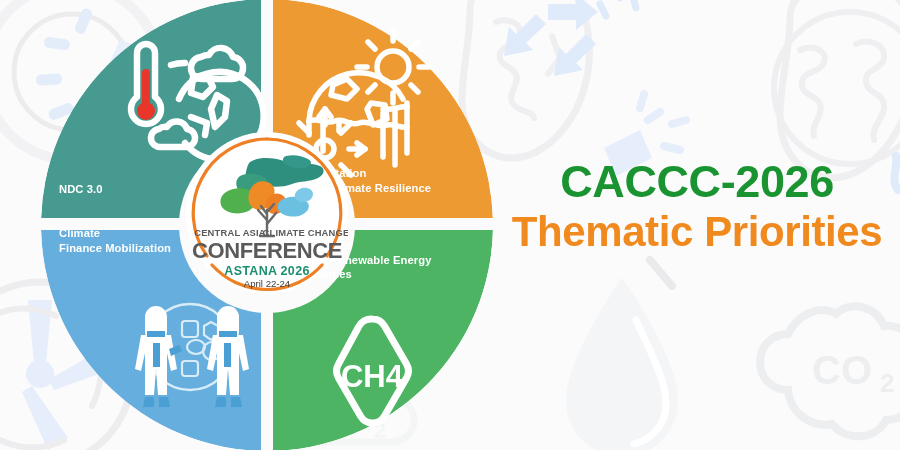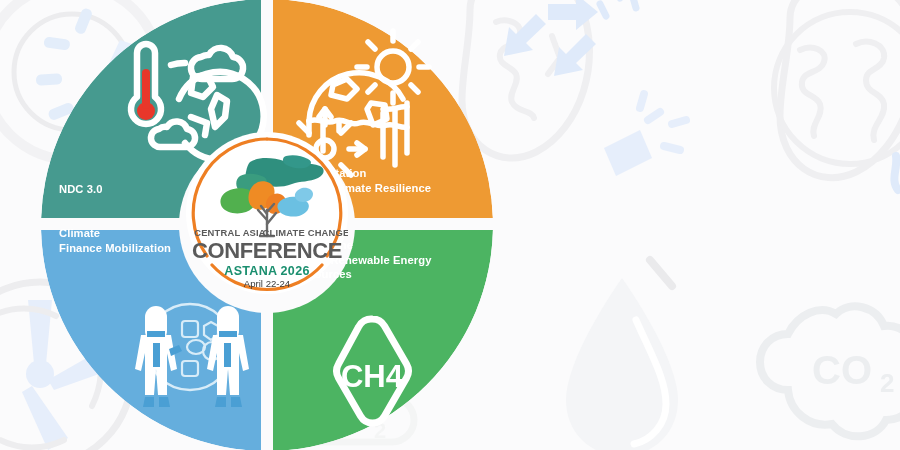--- a/index.html
+++ b/index.html
@@ -343,14 +343,18 @@
       <text x="120" y="104" text-anchor="middle" font-family="Liberation Sans, sans-serif" font-size="9.4" font-weight="bold" fill="#5a5a5a" letter-spacing="0.2">CLIMATE CHANGE</text>
 
       <text x="81" y="126" text-anchor="middle" font-family="Liberation Sans, sans-serif" font-size="22" font-weight="bold" fill="#5a5a5a" letter-spacing="-0.4">CONFERENCE</text>
 
       <text x="81" y="143" text-anchor="middle" font-family="Liberation Sans, sans-serif" font-size="12.5" font-weight="bold" fill="#1b8f6f" letter-spacing="0.3">ASTANA 2026</text>
 
       <text x="81" y="155" text-anchor="middle" font-family="Liberation Sans, sans-serif" font-size="9.6" fill="#3b3b3b">April 22-24</text>
     </svg>
   </div>
 
+  <div id="headline">
+    <span class="line1">CACCC-2026</span>
+    <span class="line2">Thematic Priorities</span>
+  </div>
 
 </div>
 
 </body></html>

